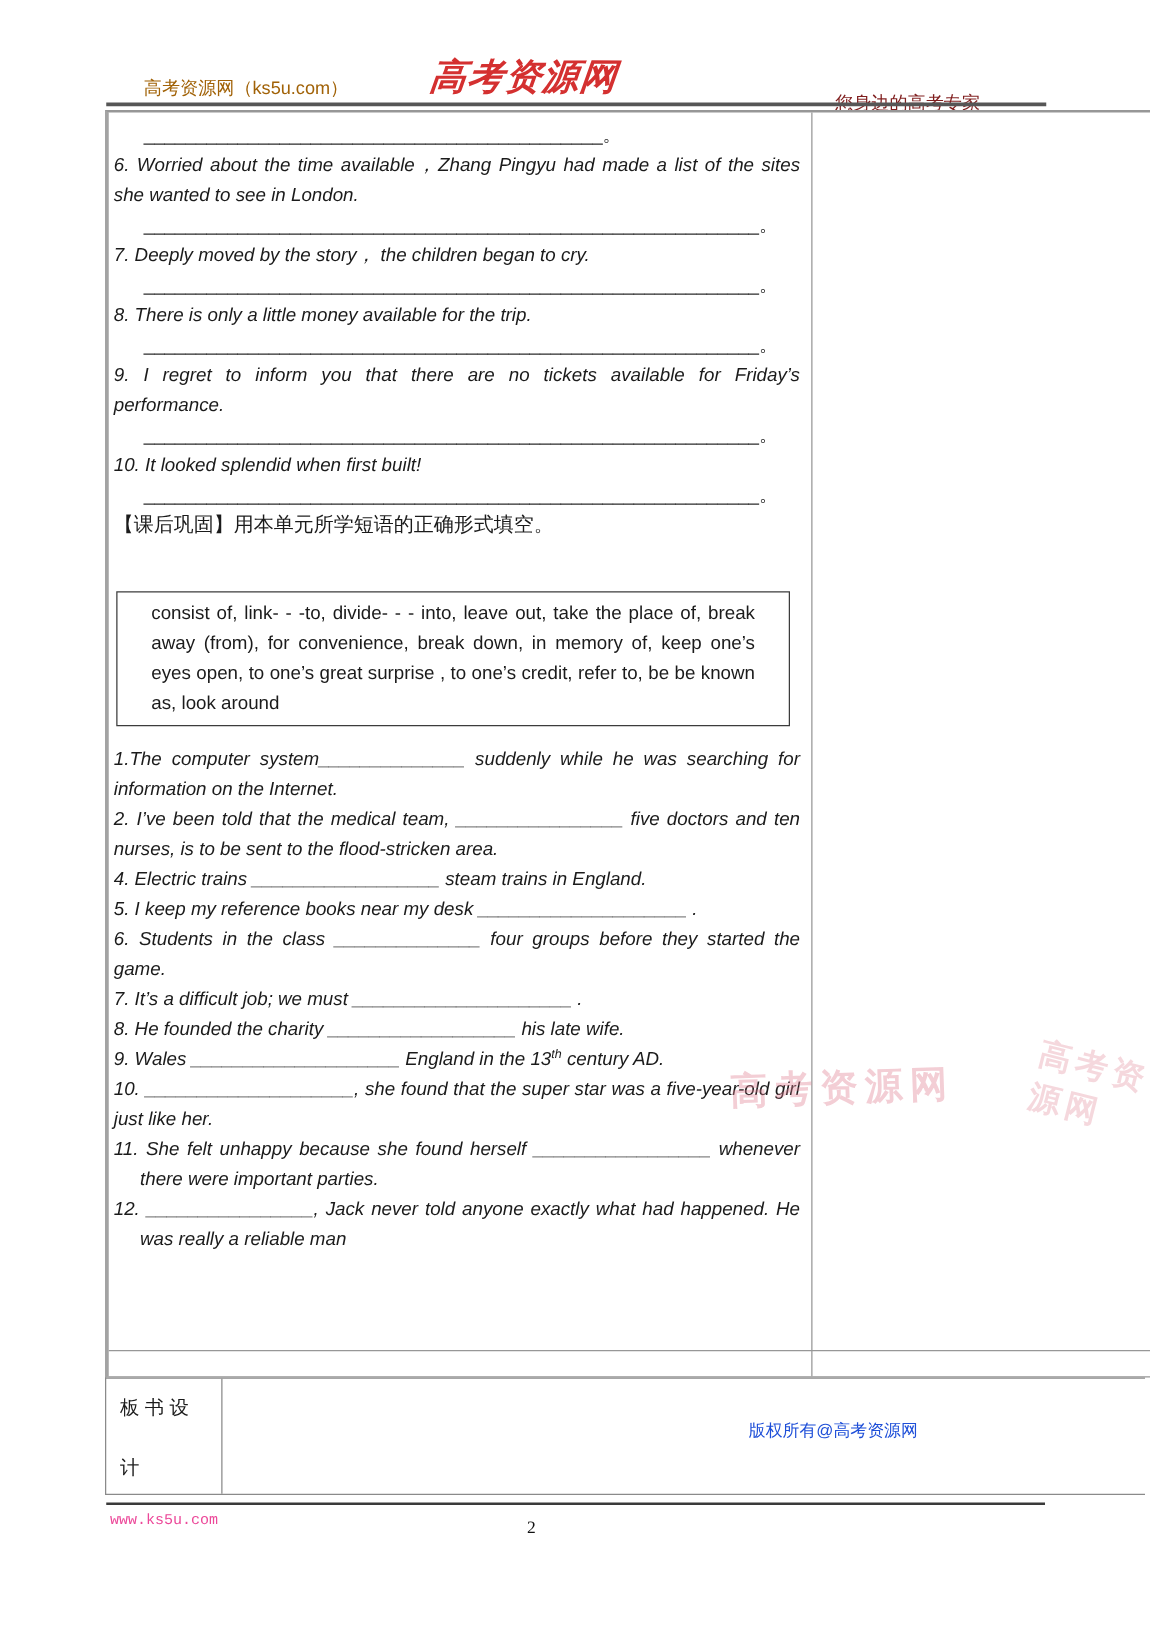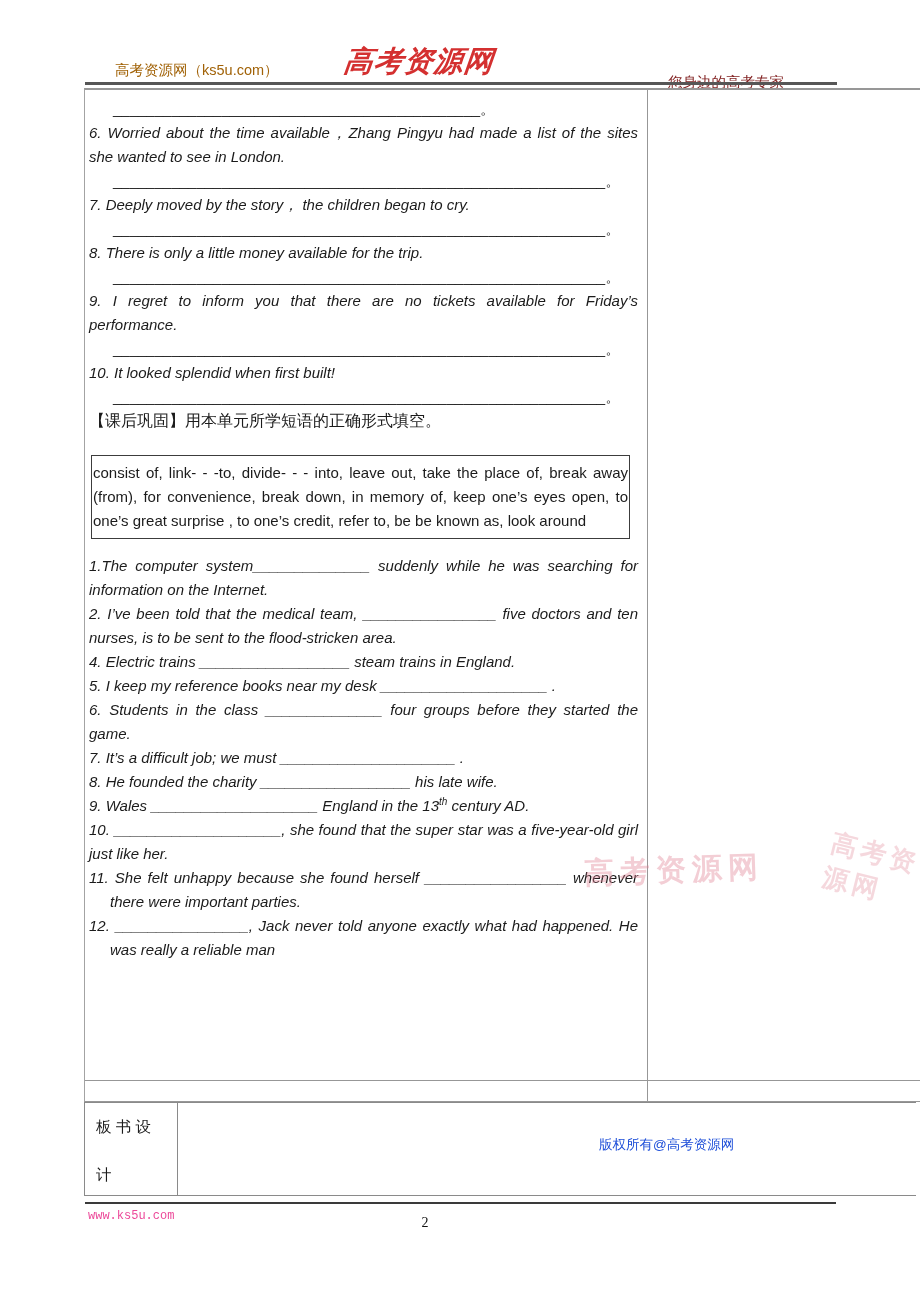--- a/index.html
+++ b/index.html
@@ -12,34 +12,34 @@
   
   .hdr-left  { position:absolute; left:115px; top:61px; font-size:14.5px; color:#a16207; }
   .hdr-logo  { position:absolute; left:344px; top:42px; font-size:29px; font-weight:bold;
                font-style:italic; color:#d43030; letter-spacing:1px; transform:skewX(-6deg); }
   .hdr-right { position:absolute; left:668px; top:61px; font-size:14.5px; color:#7f1d1d;margin-top:12px; }
   .hdr-rule  { position:absolute; left:85px; top:82px; width:752px; height:3px; background:#565656; }
 
   
   .main-table {
     position:absolute; left:84px; top:88px; width:836px; height:1014px;
-    border-top:2px solid #979797; border-left:1px solid #a3a3a3; border-bottom:1px solid #979797;
+    border-top:2px solid #979797; border-left:3px solid #a3a3a3; border-bottom:1px solid #979797;
   }
   .col-divider { position:absolute; left:562px; top:0; bottom:0; width:1px; background:#979797; }
   .row-line    { position:absolute; left:0; right:0; top:990px; height:1px; background:#979797; }
   .content {
     position:absolute; left:0; top:0; width:562px; height:990px;
     padding:7px 9px 0 4px; font-size:15px; line-height:24px; overflow:hidden;
   }
   .content p { margin:0; }
   .just  { text-align:justify;font-style:italic; }
   .blank { text-indent:24px; letter-spacing:0; white-space:nowrap; overflow:hidden; }
   .sec-heading { font-size:16px; }
   .word-box {
-    border:1px solid #3c3c3c; margin:22px 8px 15px 2px; padding:5px 1px;
+    border:1px solid #3c3c3c; margin:40px 8px 15px 2px; padding:5px 27px;
     text-align:justify; line-height:24px;
   }
   sup { font-size:10px; vertical-align:super; line-height:0; }
   .hang { padding-left:21px; text-indent:-21px; }
 
   
   .wm1 { position:absolute; left:584px; top:850px; font-size:30px; font-weight:bold;
          color:#e07f92; opacity:.38; letter-spacing:6px; transform:rotate(-2deg); }
   .wm2 { position:absolute; left:826px; top:836px; font-size:26px; font-weight:bold;
          color:#e07f92; opacity:.30; letter-spacing:4px; transform:rotate(14deg); }

